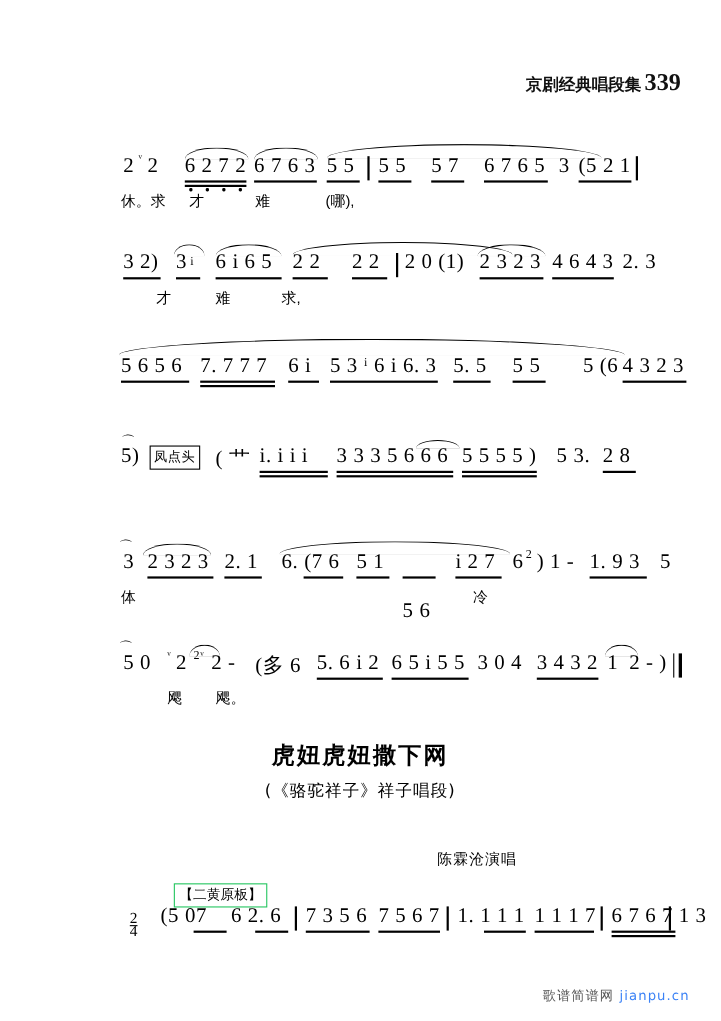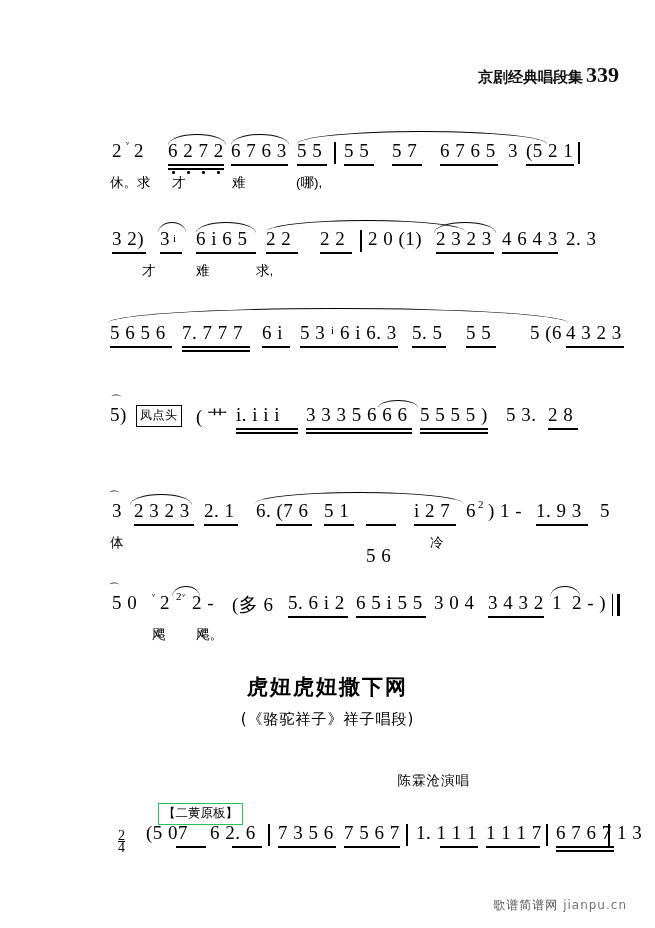--- a/index.html
+++ b/index.html
@@ -195,21 +195,21 @@
   
   .footer {
     position: absolute;
     right: 28px;
     bottom: 14px;
     font-family: "DejaVu Sans", sans-serif;
     font-size: 12px;
     color: #555;
     letter-spacing: 1px;
   }
-  .footer .site { color: #737373; }
+  .footer .site { color: #3b82f6; }
 </style>
 </head>
 <body>
 
 <div class="page">
 
   <div class="header">
     <span class="header-title">京剧经典唱段集</span>
     <span class="header-page">339</span>
   </div>

